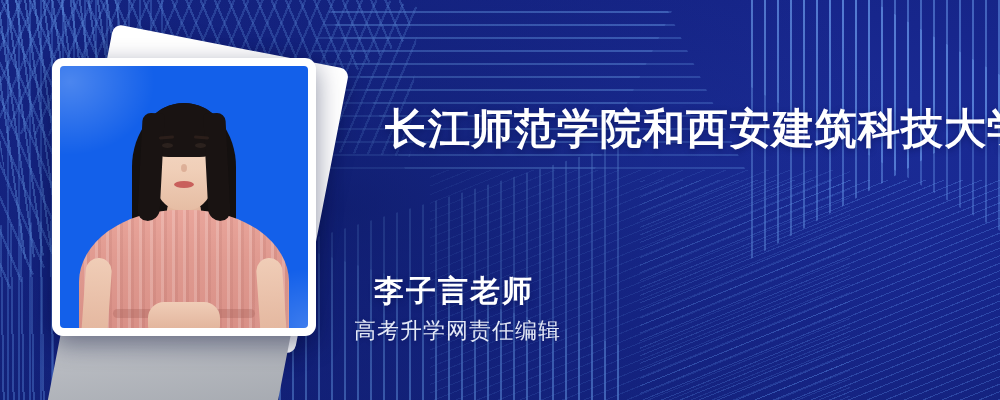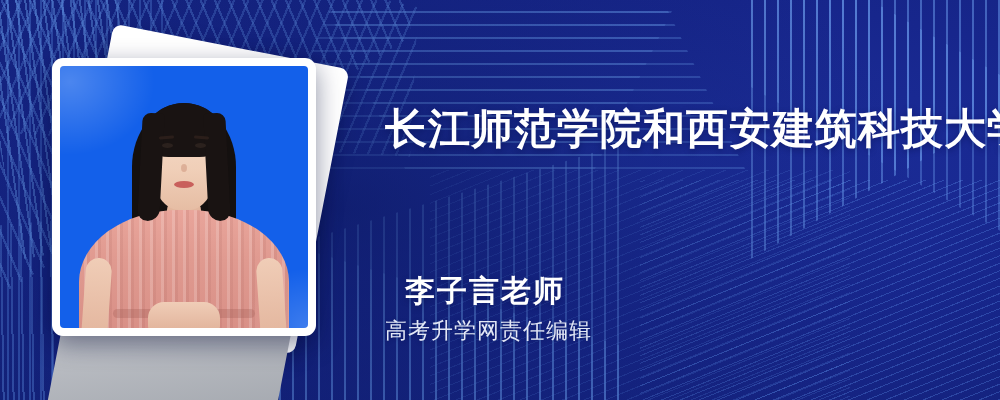--- a/index.html
+++ b/index.html
@@ -357,21 +357,21 @@
     font-size:42px;
     font-weight:bold;
     line-height:62px;
     letter-spacing:1px;
     text-shadow:0 2px 6px rgba(6,14,70,.45);
   }
   #headline .ln{display:block;white-space:nowrap;}
 
   #byline{
     position:absolute;
-    left:383px;top:272px;
+    left:352px;top:272px;
     width:400px;
   }
   #author-name{
     display:block;
     color:#ffffff;
     font-size:30px;
     font-weight:bold;
     letter-spacing:2px;
     padding-left:22px;
     line-height:38px;

